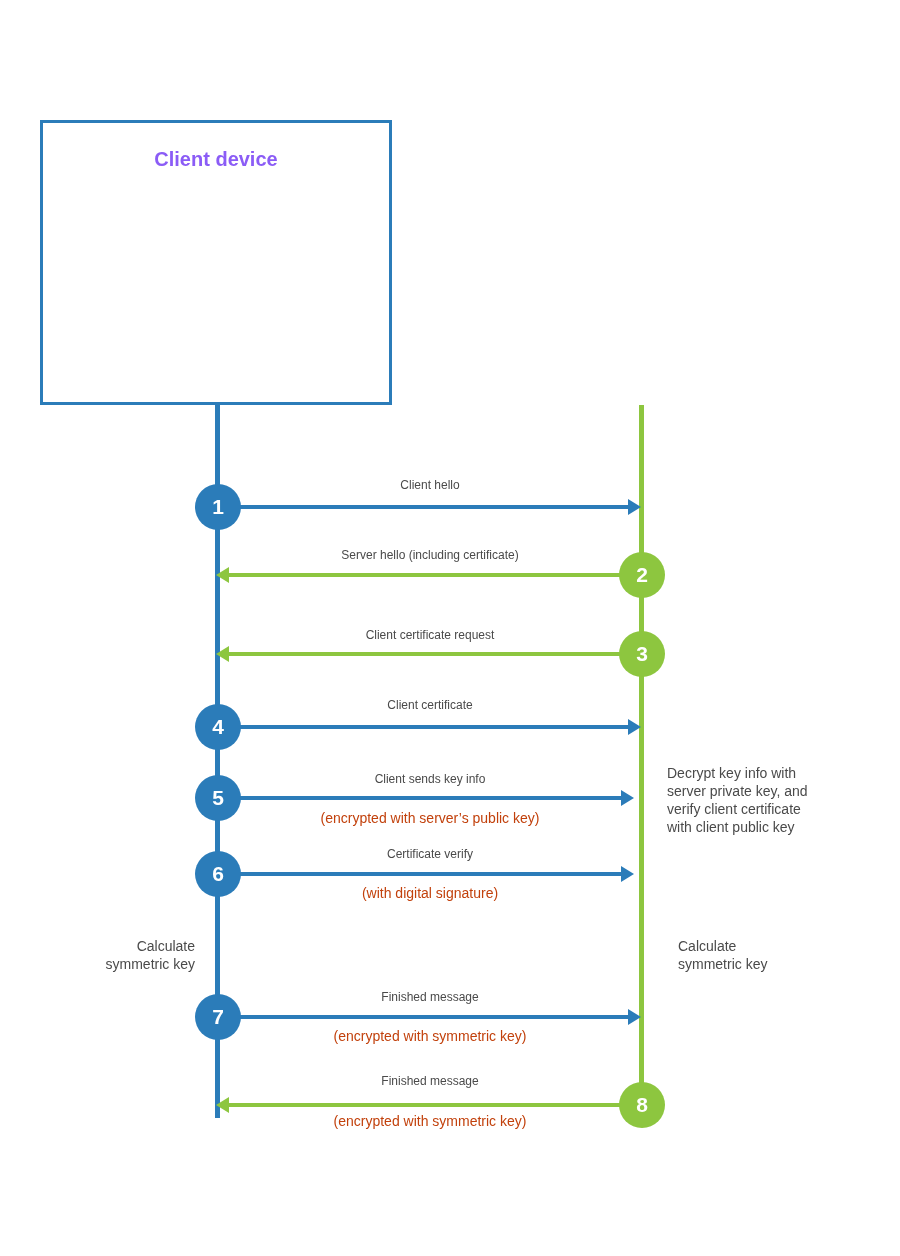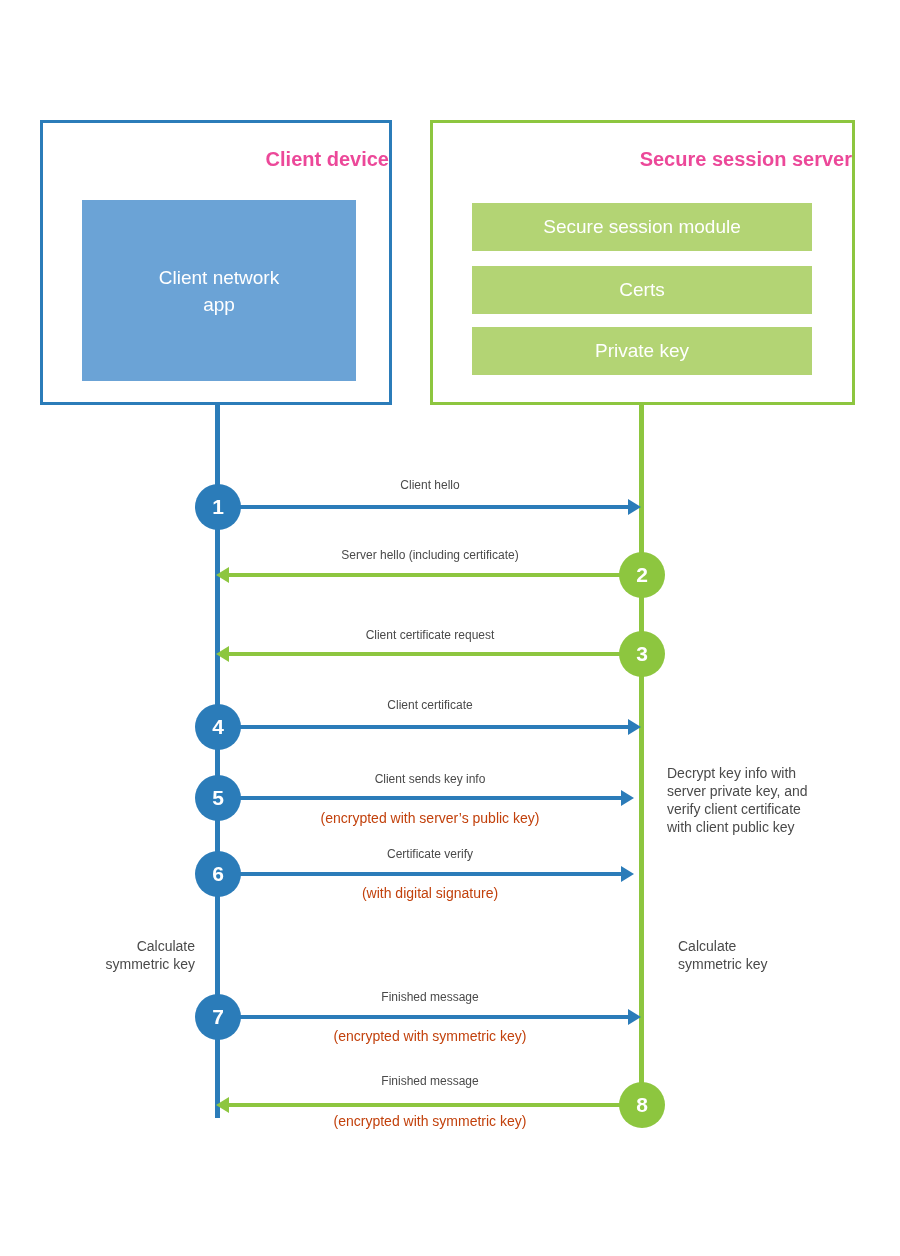--- a/index.html
+++ b/index.html
@@ -49,24 +49,24 @@
     top: 120px;
     width: 425px;
     height: 285px;
     border: 3px solid #8dc63f;
   }
   .actor-title {
     position: absolute;
     left: 0;
     right: 0;
     top: 25px;
-    text-align: right;
+    text-align: center;
     font-size: 20px;
     font-weight: bold;
-    color: #ec4899;
+    color: #8b5cf6;
   }
 
   
   #client-app-block {
     position: absolute;
     left: 39px;
     top: 77px;
     width: 274px;
     height: 181px;
     background: #6ba3d6;
@@ -175,30 +175,22 @@
   .side-note.left-align { text-align: left; }
 </style>
 </head>
 <body>
 
 <div id="canvas">
 
 
   <div class="actor-box" id="client-box">
     <div class="actor-title">Client device</div>
-    <div id="client-app-block">Client network
-app</div>
   </div>
 
-  <div class="actor-box" id="server-box">
-    <div class="actor-title">Secure session server</div>
-    <div class="server-block" id="server-block-0">Secure session module</div>
-    <div class="server-block" id="server-block-1">Certs</div>
-    <div class="server-block" id="server-block-2">Private key</div>
-  </div>
 
   <div class="lifeline" id="client-lifeline"></div>
   <div class="lifeline" id="server-lifeline"></div>
 
   <div class="msg-label" style="left:218px; top:478px; width:424px;">Client hello</div>
   <div class="msg-line blue" style="left:218px; top:505px; width:410px;"></div>
   <div class="arrow-head right blue" style="left:628px; top:499px;"></div>
   <div class="step-circle blue" style="left:195px; top:484px;">1</div>
 
   <div class="msg-label" style="left:218px; top:548px; width:424px;">Server hello (including certificate)</div>

